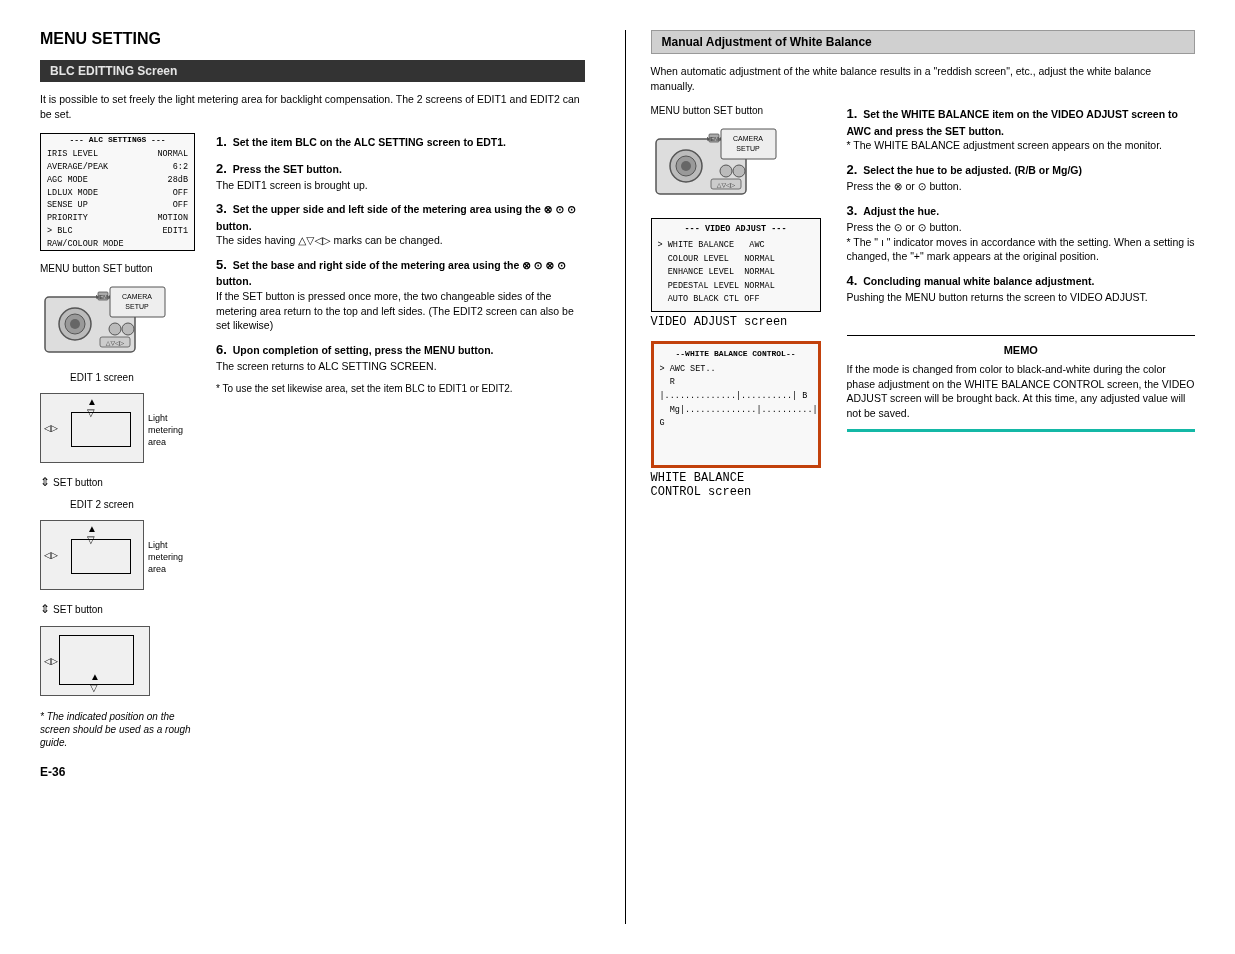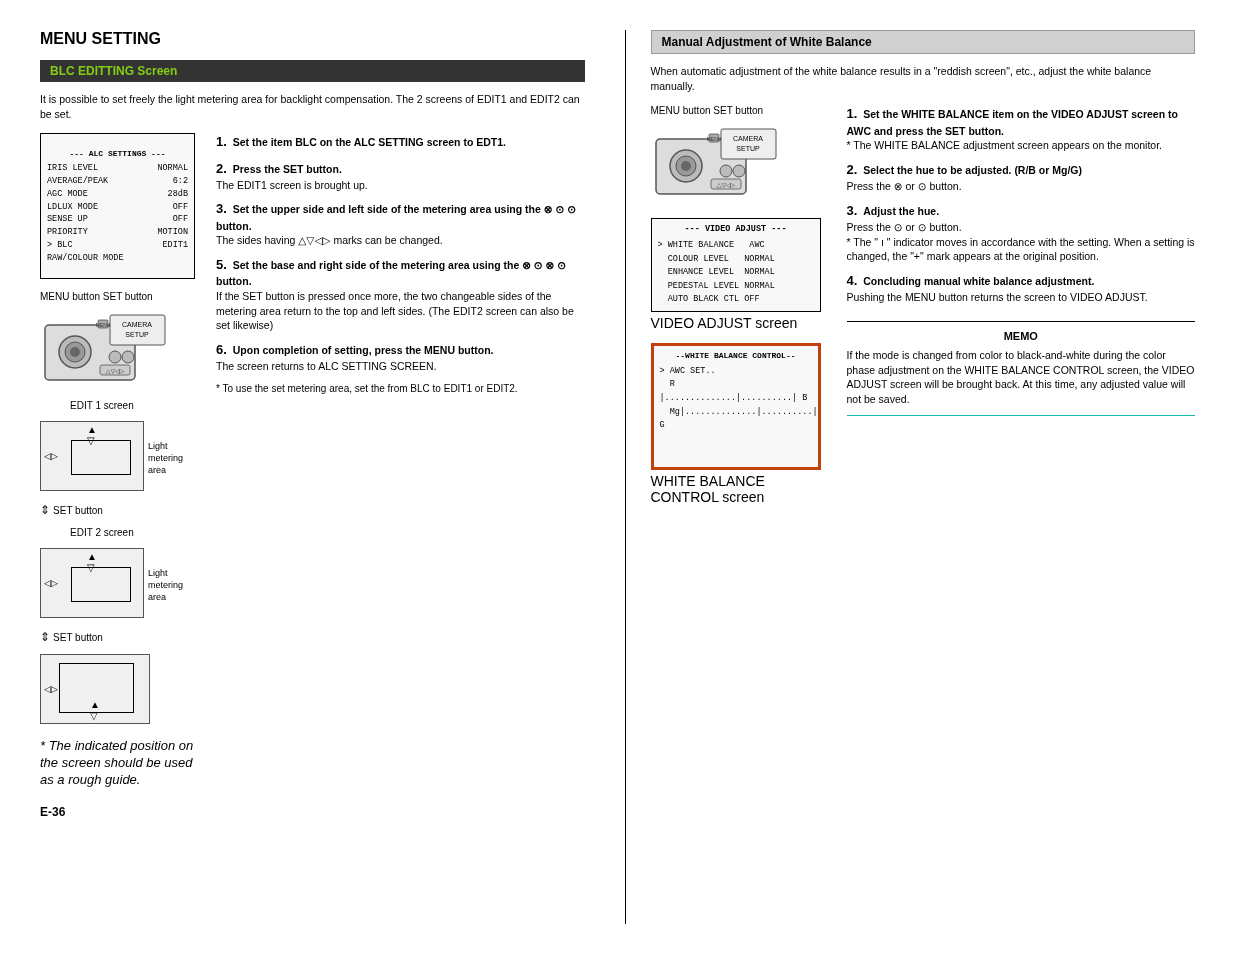--- a/index.html
+++ b/index.html
@@ -28,21 +28,21 @@
       border-left: 1px solid #000;
       padding-left: 25px;
     }
     .section-title {
       font-size: 16px;
       font-weight: bold;
       margin-bottom: 12px;
     }
     .section-header {
       background: #333;
-      color: #84cc16;
+      color: #e5e5e5;
       font-weight: bold;
       font-size: 12px;
       padding: 4px 10px;
       margin-bottom: 10px;
     }
     .section-header-light {
       background: #d0d0d0;
       color: #000;
       font-weight: bold;
       font-size: 12px;
@@ -67,21 +67,21 @@
       width: 160px;
     }
     .screen-label {
       font-size: 10px;
       margin-bottom: 2px;
       margin-left: 30px;
     }
     
     .alc-box {
       border: 1px solid #000;
-      padding: 14px 6px;
+      padding: 0 6px;
       font-size: 8.5px;
       width: 155px;
       background: #f8f8f8;
       font-family: 'Courier New', monospace;
       line-height: 1.5;
     }
     .alc-box .title-row {
       text-align: center;
       font-weight: bold;
       font-size: 8px;
@@ -165,30 +165,31 @@
     .wb-control-box {
       border: 3px solid #c2410c;
       padding: 4px 6px;
       font-size: 8.5px;
       width: 170px;
       background: #f8f8f8;
       font-family: 'Courier New', monospace;
       line-height: 1.6;
     }
     .screen-name {
-      font-size: 14px;
+      font-size: 12px;
       margin-top: 3px;
+      font-family: Liberation Mono, monospace;
     }
     .right-instructions {
       flex: 1;
     }
     .memo-box {
       border-top: 1px solid #000;
-      border-bottom: 1px solid #14b8a6;
-      margin-top: 16px;
+      border-bottom: 3px solid #14b8a6;
+      margin-top: 30px;
       padding: 8px 0;
     }
     .memo-title {
       font-weight: bold;
       font-size: 11px;
       text-align: center;
       margin-bottom: 6px;
     }
     .memo-text {
       font-size: 10.5px;
@@ -302,21 +303,21 @@
           <span style="font-size:12px;">⇕</span>
           <span>SET button</span>
         </div>
 
         <div style="position:relative; width:110px; height:70px; border:1px solid #555; background:#f0f0f0;">
           <span style="position:absolute;left:3px;top:50%;transform:translateY(-50%);font-size:9px;">◁▷</span>
           <span style="position:absolute;bottom:2px;left:50%;transform:translateX(-50%);font-size:10px;">▲<br>▽</span>
           <div style="position:absolute;left:18px;top:8px;width:75px;height:50px;border:1.5px solid #000;"></div>
         </div>
 
-        <div class="footnote" style="margin-top:6px; font-size:13px; font-style:italic; line-height:1.3;">* The indicated position on the screen
+        <div class="footnote" style="margin-top:6px; font-size:10px; font-style:italic; line-height:1.3;">* The indicated position on the screen
   should be used as a rough guide.</div>
       </div>
 
       <div class="instructions-area">
         <div class="step">
           <span class="step-num">1.</span>
           <span class="step-bold">Set the item BLC on the ALC SETTING screen to EDT1.</span>
         </div>
         <div class="step">
           <span class="step-num">2.</span>
@@ -331,21 +332,21 @@
         <div class="step">
           <span class="step-num">5.</span>
           <span class="step-bold">Set the base and right side of the metering area using the ⊗ ⊙ ⊗ ⊙ button.</span><br>
           <span>If the SET button is pressed once more, the two changeable sides of the metering area return to the top and left sides. (The EDIT2 screen can also be set likewise)</span>
         </div>
         <div class="step">
           <span class="step-num">6.</span>
           <span class="step-bold">Upon completion of setting, press the MENU button.</span><br>
           <span>The screen returns to ALC SETTING SCREEN.</span>
         </div>
-        <div class="note-small">* To use the set metering area, set the from BLC to EDIT1 or EDIT2.</div>
+        <div class="note-small">* To use the set likewise area, set the item BLC to EDIT1 or EDIT2.</div>
       </div>
     </div>
 
     <div class="page-num">E-36</div>
   </div>
 
   <div class="right-col">
     <div class="section-header-light">Manual Adjustment of White Balance</div>
     <div class="intro-text">When automatic adjustment of the white balance results in a "reddish screen", etc., adjust the white balance manually.</div>
 

